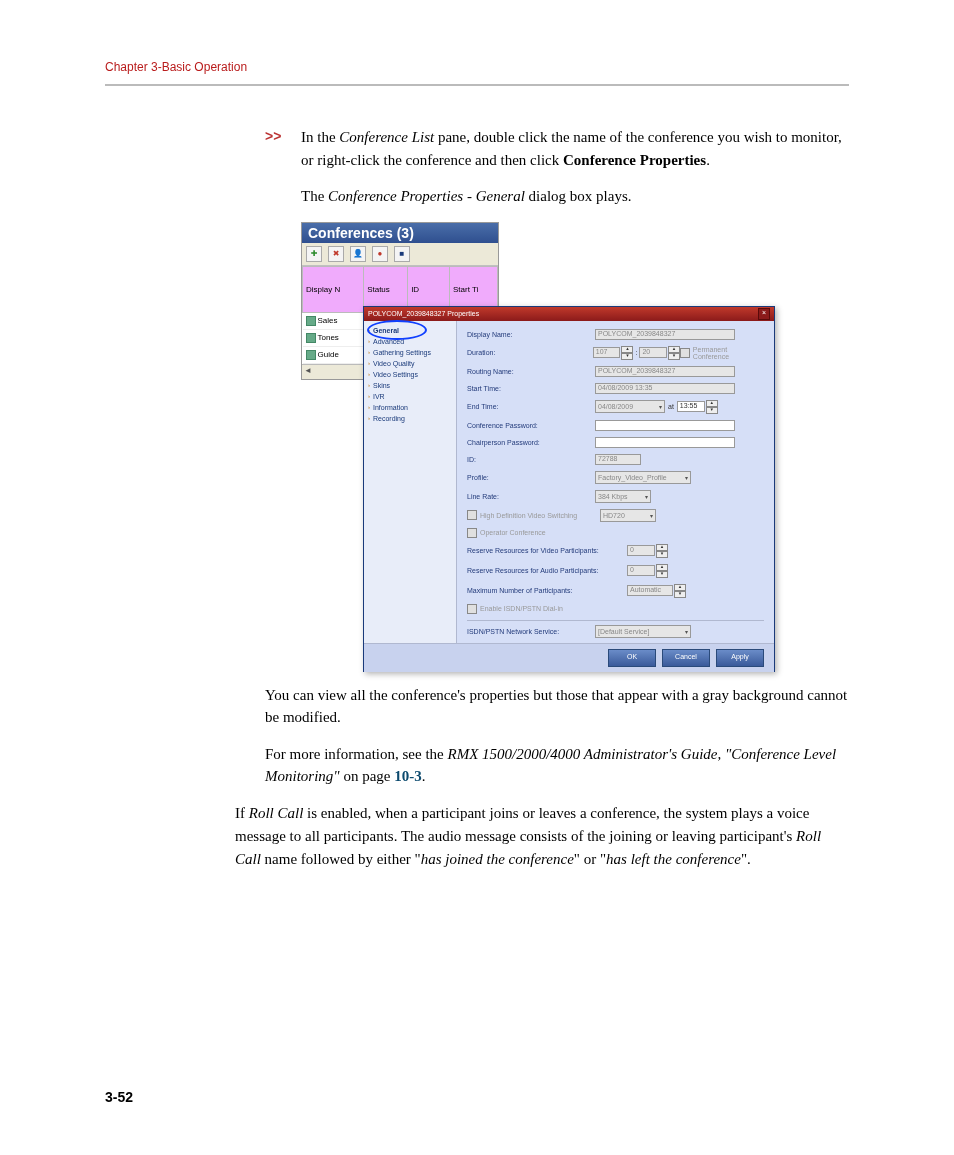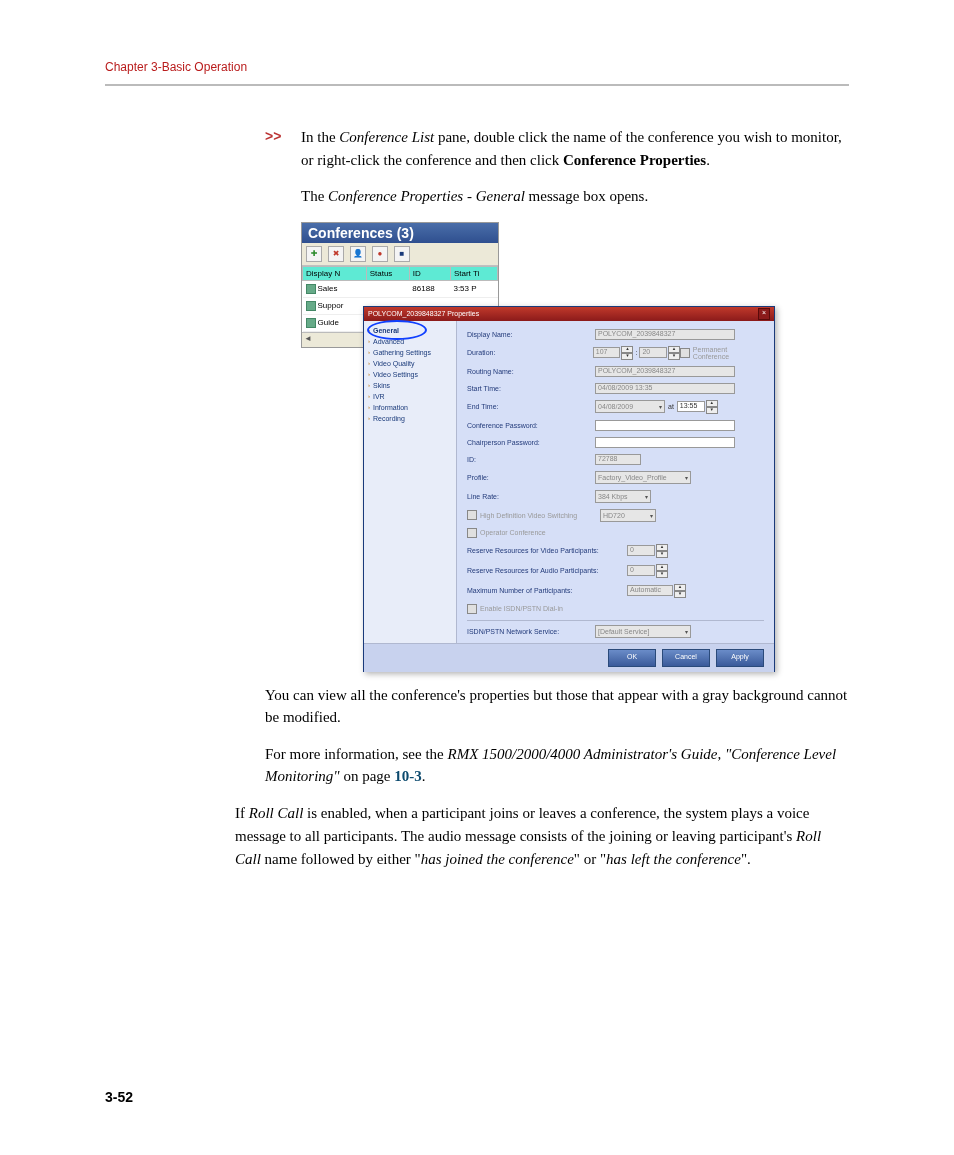--- a/index.html
+++ b/index.html
@@ -101,23 +101,23 @@
     justify-content: center;
     font-size: 8px;
   }
   .conf-table {
     width: 100%;
     border-collapse: collapse;
     font-size: 8px;
     background: #fff;
   }
   .conf-table th {
-    background: #5eead4;
+    background: #f0abfc;
     border: 1px solid #bbb;
-    padding: 2px 3px;
+    padding: 18px 3px;
     font-weight: normal;
     text-align: left;
   }
   .conf-table td {
     border-bottom: 1px solid #eee;
     padding: 3px 3px;
   }
   .row-icon {
     display: inline-block;
     width: 8px; height: 8px;
@@ -329,21 +329,21 @@
 
 
     <div class="step-row">
       <div class="step-marker">&gt;&gt;</div>
       <div class="step-text">
         <span>In the </span><span class="italic">Conference List</span><span> pane, double click the name of the conference you wish to monitor, or right-click the conference and then click </span><span class="bold">Conference Properties</span><span>.</span>
       </div>
     </div>
 
     <div class="para">
-      <span>The </span><span class="italic">Conference Properties</span><span> - </span><span class="italic">General</span><span> message box opens.</span>
+      <span>The </span><span class="italic">Conference Properties</span><span> - </span><span class="italic">General</span><span> dialog box plays.</span>
     </div>
 
     <div class="screenshot">
 
       <div class="conf-panel">
         <div class="conf-title">Conferences (3)</div>
         <div class="conf-toolbar">
           <div class="tb-btn" style="color:#2a8a2a">✚</div>
           <div class="tb-btn" style="color:#c0392b">✖</div>
           <div class="tb-btn">👤</div>
@@ -358,21 +358,21 @@
             <th>ID</th>
             <th>Start Ti</th>
           </tr>
           <tr>
             <td><span class="row-icon"></span><span>Sales</span></td>
             <td></td>
             <td>86188</td>
             <td>3:53 P</td>
           </tr>
           <tr>
-            <td><span class="row-icon"></span><span>Suppor</span></td>
+            <td><span class="row-icon"></span><span>Tones</span></td>
             <td></td>
                 <td></td>
                 <td></td>
           </tr>
           <tr>
             <td><span class="row-icon"></span><span>Guide</span></td>
             <td></td>
                 <td></td>
                 <td></td>
           </tr>

